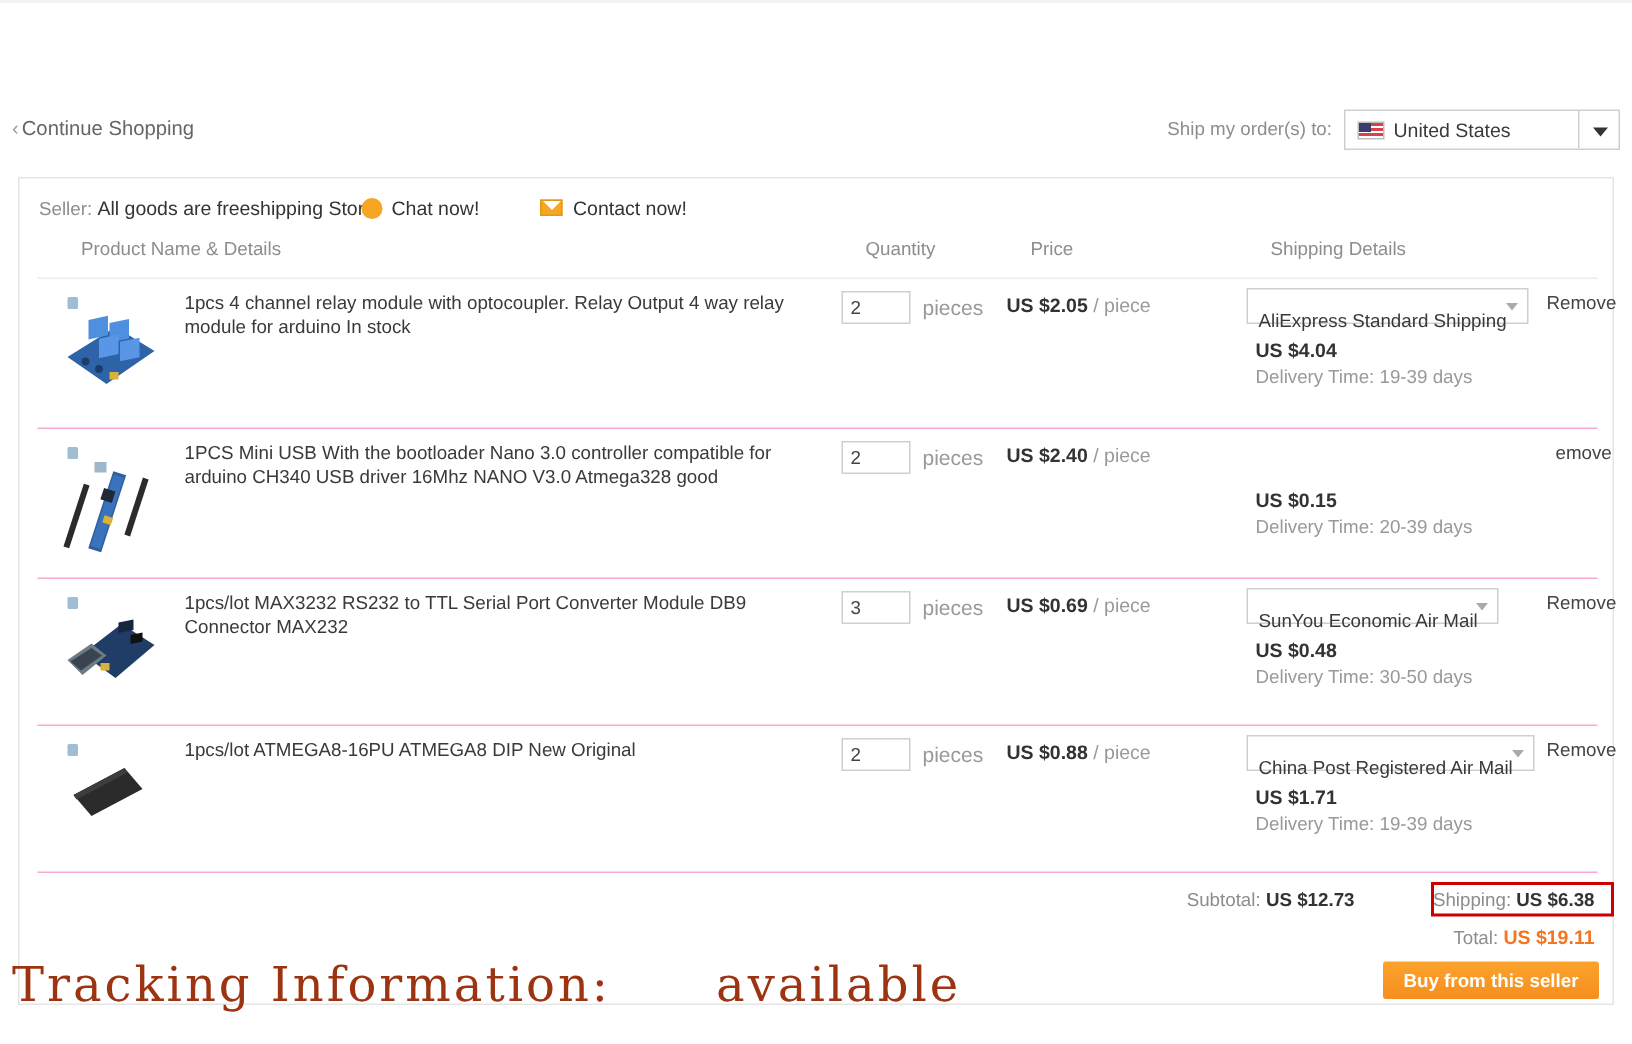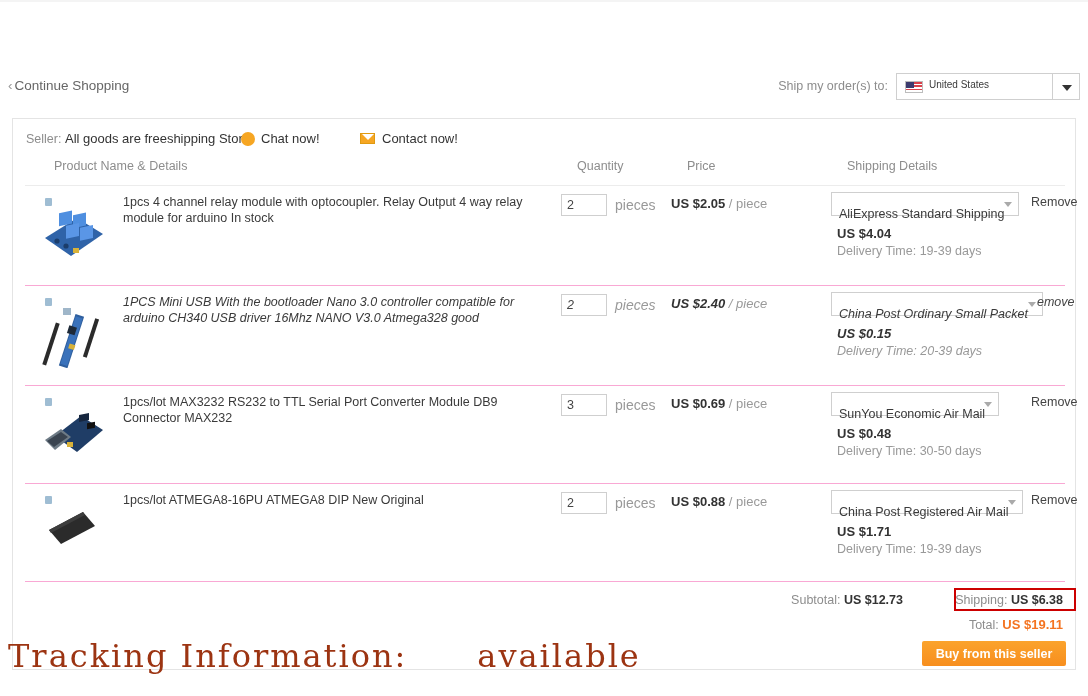--- a/index.html
+++ b/index.html
@@ -53,21 +53,21 @@
   .flag{
     position:absolute;left:8px;top:7px;width:18px;height:12px;
     background:
       linear-gradient(to bottom,#d8414a 0 1.7px,#fff 1.7px 3.4px,#d8414a 3.4px 5.1px,#fff 5.1px 6.8px,
       #d8414a 6.8px 8.5px,#fff 8.5px 10.2px,#d8414a 10.2px 12px);
     border:1px solid #bdbdbd;box-sizing:border-box;
   }
   .flag:after{
     content:"";position:absolute;left:0;top:0;width:8px;height:6px;background:#3c3b6e;
   }
-  .country-name{position:absolute;left:32px;top:5px;font-size:10px;color:#3a3a3a;}
+  .country-name{position:absolute;left:32px;top:5px;font-size:13px;color:#3a3a3a;}
   .country-arrow{
     position:absolute;right:0;top:0;width:26px;height:25px;border-left:1px solid #cfcfcf;
   }
   .country-arrow:after{
     content:"";position:absolute;left:9px;top:11px;
     border-left:5px solid transparent;border-right:5px solid transparent;border-top:6px solid #333;
   }
 
   
   .card{
@@ -227,41 +227,37 @@
       <div class="price"><span>US $2.05</span> <span class="per">/ piece</span></div>
       <div class="shipsel" style="width:188px;">
         <span>AliExpress Standard Shipping</span>
         <span class="caret"></span>
       </div>
       <div class="shipcost">US $4.04</div>
       <div class="deliv">Delivery Time: 19-39 days</div>
       <div class="remove" style="left:1006px;">Remove</div>
     </div>
 
-    <div class="row" style="top:167px;height:100px;font-style:italic;">
+    <div class="row" style="top:167px;height:100px;">
       <div class="thumb">
         <span class="badge"></span>
         <svg width="72" height="72" viewBox="0 0 72 72">
           <rect x="30" y="18" width="9" height="54" fill="#2f5f9e" transform="rotate(18 34 45)"></rect>
           <rect x="31" y="20" width="7" height="50" fill="#3a72bb" transform="rotate(18 34 45)"></rect>
           <rect x="12" y="26" width="4" height="44" fill="#2b2b2b" transform="rotate(18 14 48)"></rect>
           <rect x="52" y="22" width="4" height="40" fill="#2b2b2b" transform="rotate(18 54 42)"></rect>
           <rect x="31" y="30" width="8" height="8" fill="#1e2a38" transform="rotate(18 34 34)"></rect>
           <rect x="32" y="48" width="6" height="5" fill="#d8b23a" transform="rotate(18 34 50)"></rect>
           <rect x="26" y="12" width="8" height="7" fill="#9fb6c9"></rect>
         </svg>
       </div>
       <div class="pname">1PCS Mini USB With the bootloader Nano 3.0 controller compatible for arduino CH340 USB driver 16Mhz NANO V3.0 Atmega328 good</div>
       <div class="qtybox">2</div>
       <div class="pieces">pieces</div>
       <div class="price"><span>US $2.40</span> <span class="per">/ piece</span></div>
-      <div class="shipsel" style="width:212px;">
-        <span>China Post Ordinary Small Packet</span>
-        <span class="caret"></span>
-      </div>
       <div class="shipcost">US $0.15</div>
       <div class="deliv">Delivery Time: 20-39 days</div>
       <div class="remove" style="left:1012px;">emove</div>
     </div>
 
     <div class="row" style="top:267px;height:98px;">
       <div class="thumb">
         <span class="badge"></span>
         <svg width="72" height="72" viewBox="0 0 72 72">
           <polygon points="18,40 44,20 66,34 40,56" fill="#1f3d66"></polygon>

